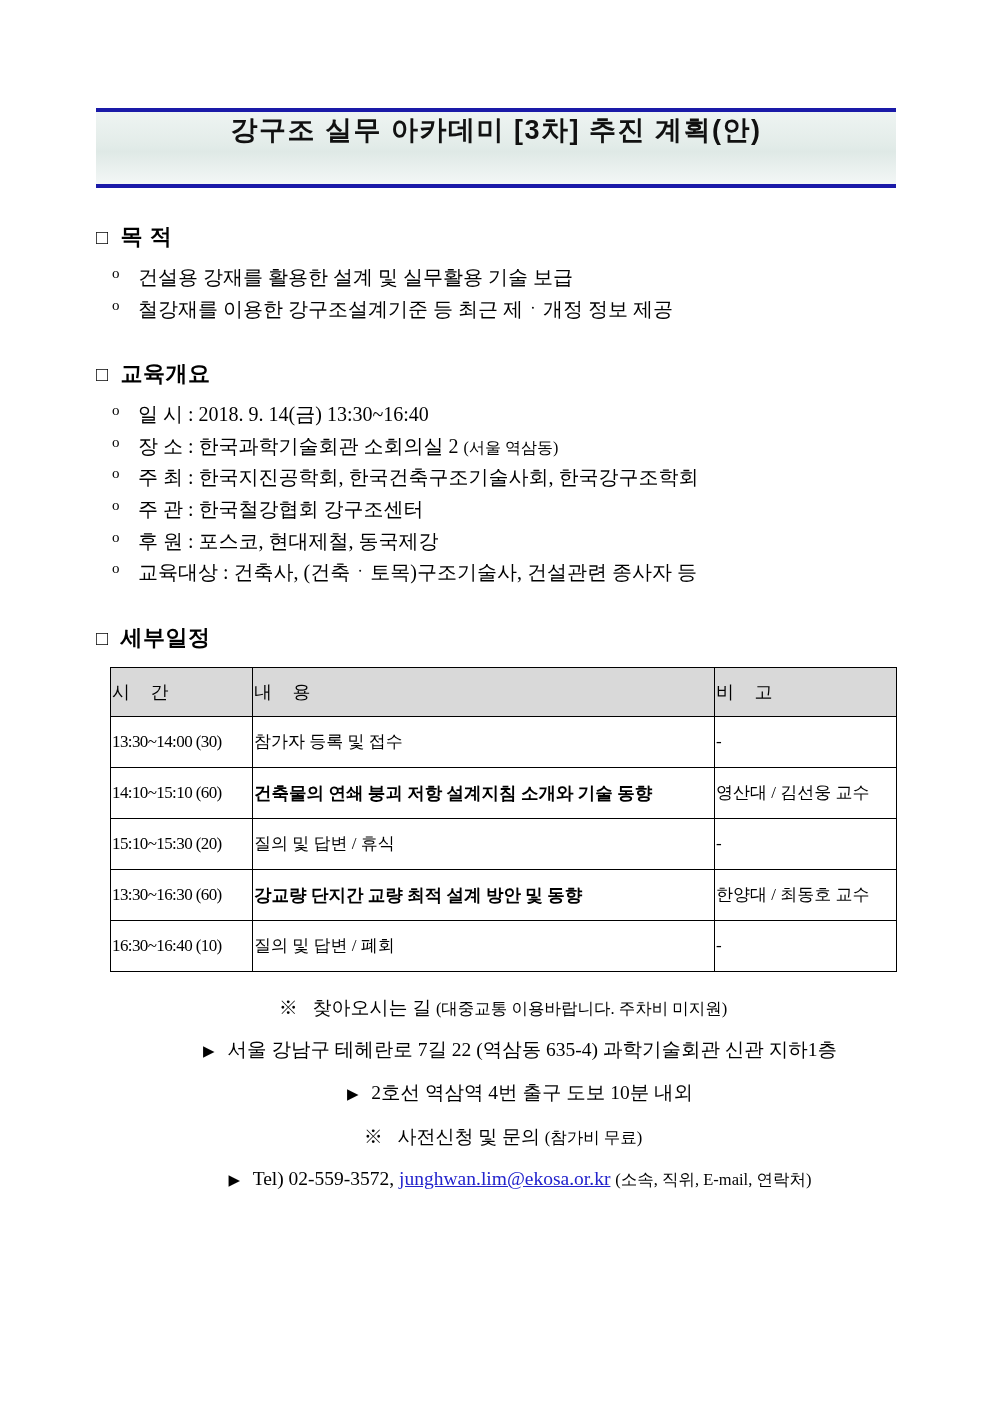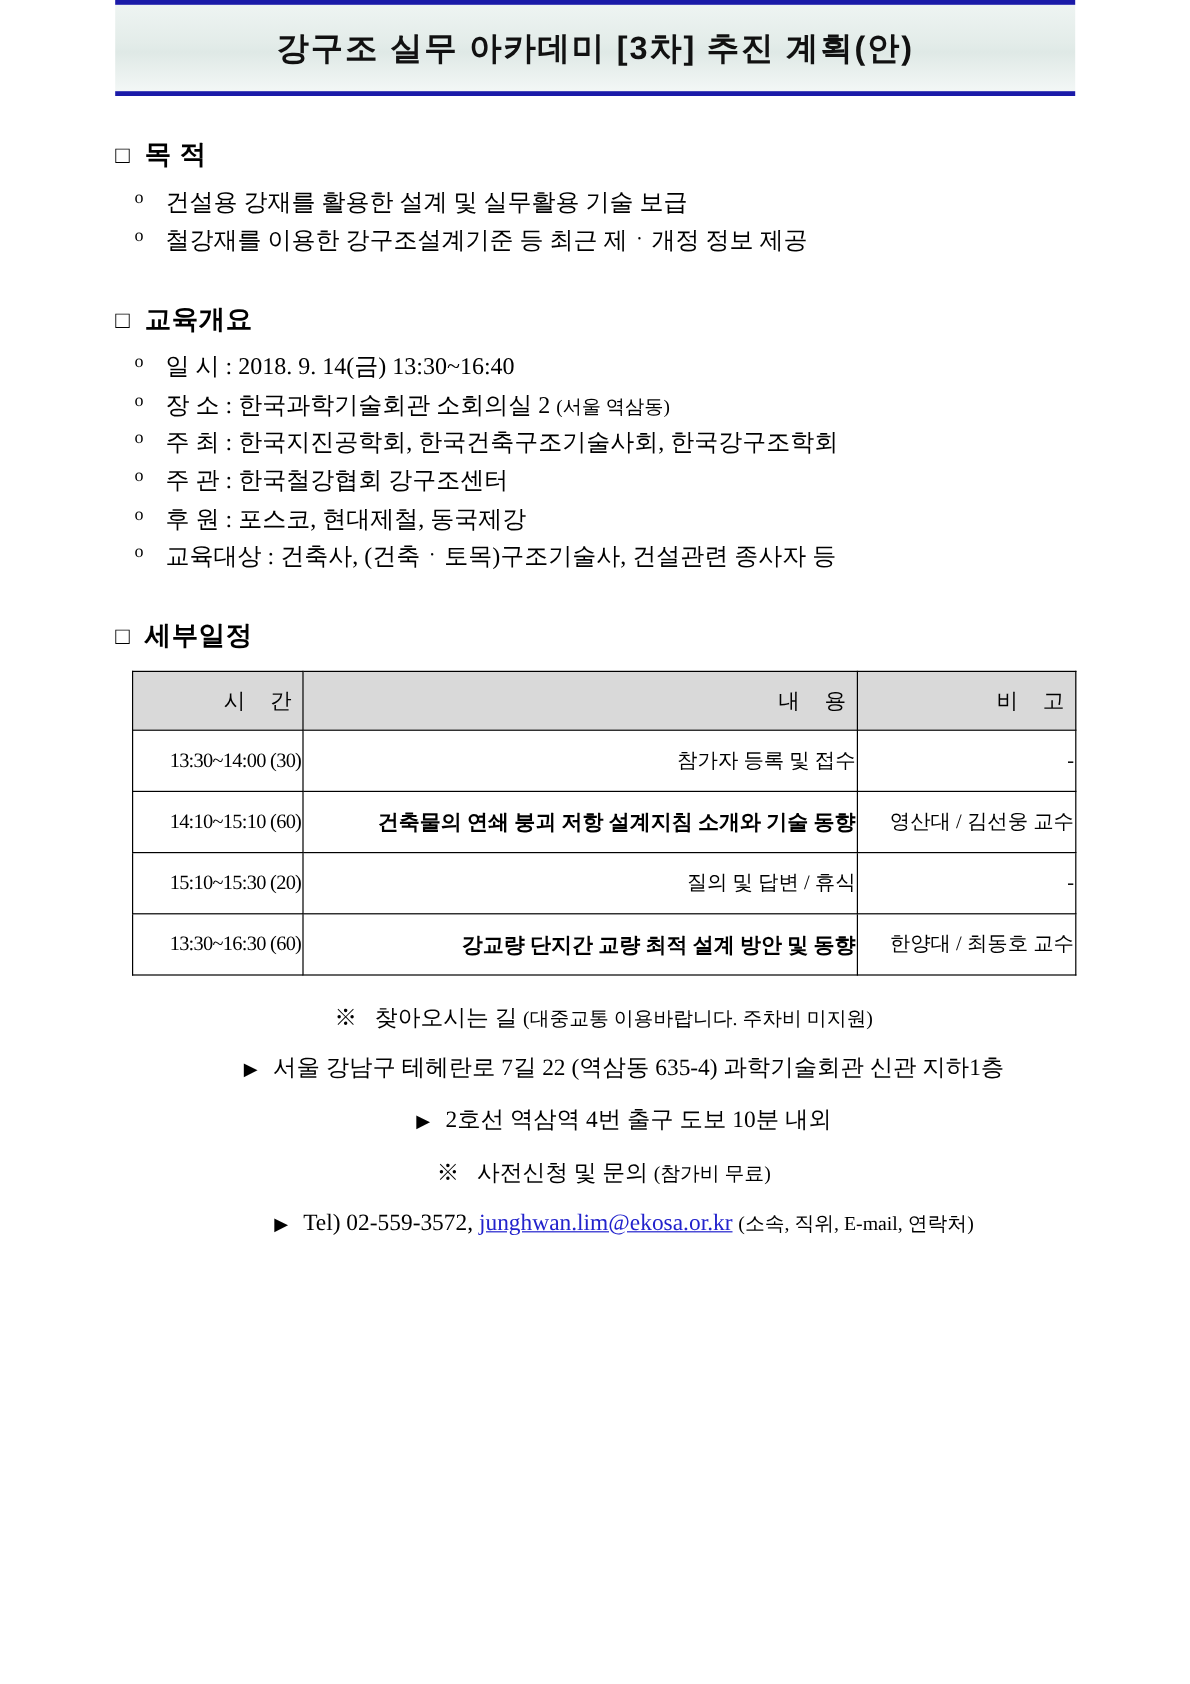--- a/index.html
+++ b/index.html
@@ -18,26 +18,27 @@
   .page {
     width: 992px;
     height: 1403px;
     box-sizing: border-box;
     padding: 0 96px;
     position: relative;
   }
 
   
   .title-banner {
+    margin-top: 108px;
     height: 72px;
     border-top: 4px solid #1a1aa8;
     border-bottom: 4px solid #1a1aa8;
     background: linear-gradient(to bottom, #eef4f2 0%, #e3ece9 45%, #dfe9e6 55%, #f3f7f6 100%);
     display: flex;
-    align-items: center;
+    align-items: flex-start;
     justify-content: center;
   }
   .title-text {
     font-family: "Liberation Sans", "DejaVu Sans", sans-serif;
     font-weight: bold;
     font-size: 27px;
     letter-spacing: 1.5px;
     color: #111111;
   }
 
@@ -85,21 +86,21 @@
   
   table.schedule {
     border-collapse: collapse;
     margin-top: 14px;
     margin-left: 14px;
     width: 786px;
     table-layout: fixed;
   }
   table.schedule th, table.schedule td {
     border: 1px solid #000000;
-    text-align: right;
+    text-align: left;
     vertical-align: middle;
   }
   table.schedule th {
     background: #d9d9d9;
     font-size: 18px;
     font-weight: normal;
     letter-spacing: 8px;
     height: 46px;
     font-family: "Liberation Serif", serif;
   }
@@ -251,20 +252,25 @@
         <tr>
           <td class="time">15:10~15:30 (20)</td>
           <td class="content">질의 및 답변 / 휴식</td>
           <td class="note">-</td>
         </tr>
         <tr>
           <td class="time">13:30~16:30 (60)</td>
           <td class="content bold">강교량 단지간 교량 최적 설계 방안 및 동향</td>
           <td class="note">한양대 / 최동호 교수</td>
         </tr>
+        <tr>
+          <td class="time">16:30~16:40 (10)</td>
+          <td class="content">질의 및 답변 / 폐회</td>
+          <td class="note">-</td>
+        </tr>
       </tbody>
     </table>
   </div>
 
   <div class="notes">
     <div class="note-line">
       <span class="mark">※</span>
       <span>찾아오시는 길</span>
       <span class="paren">(대중교통 이용바랍니다. 주차비 미지원)</span>
     </div>

